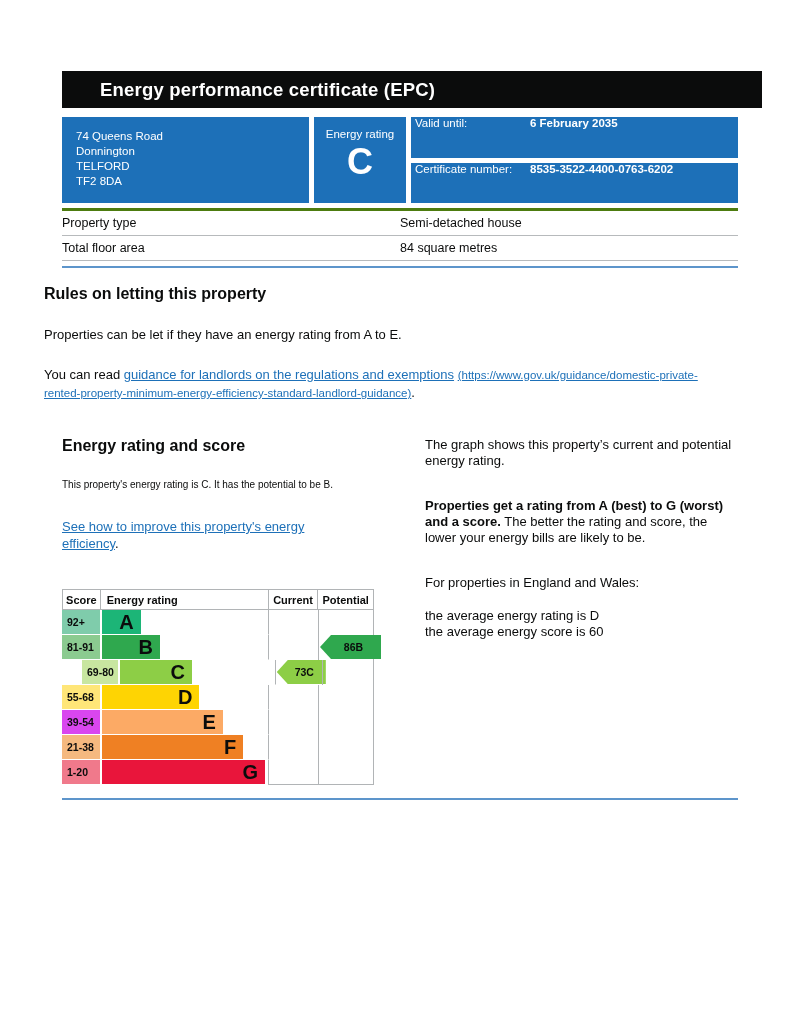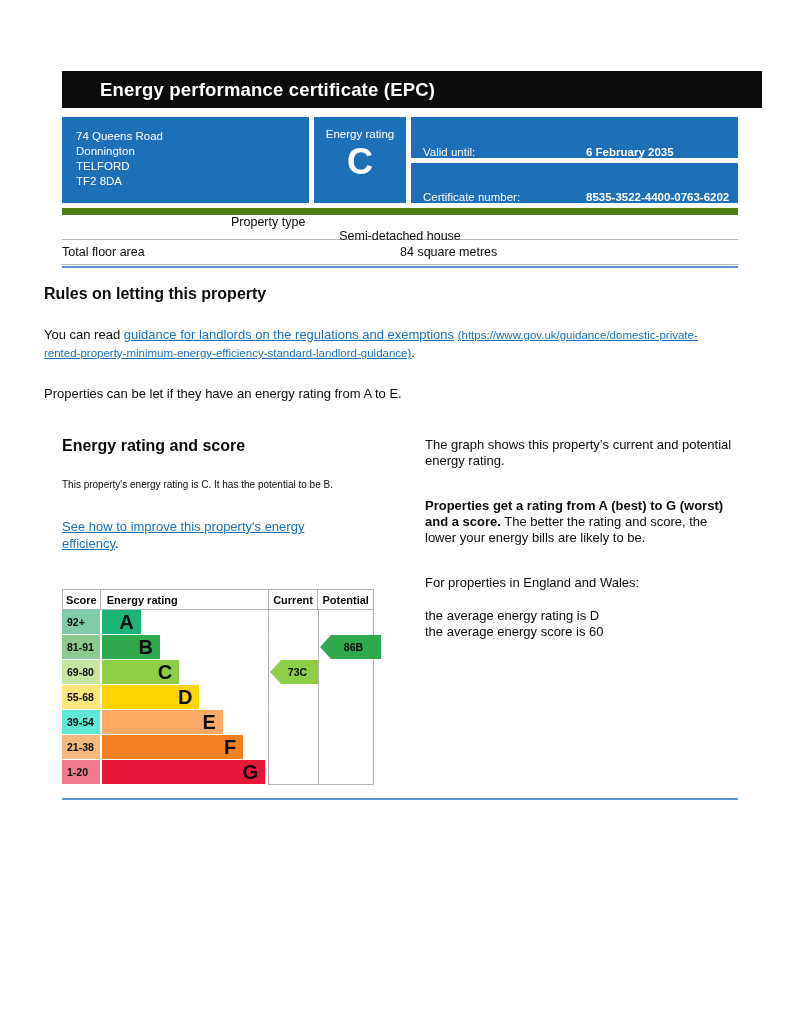--- a/index.html
+++ b/index.html
@@ -11,28 +11,28 @@
   .masthead h1{margin:0;padding:0 0 0 14px;color:#ffffff;font-size:18.5px;font-weight:bold;letter-spacing:.2px;}
 
   
   .summary{position:absolute;left:62px;top:117px;width:676px;height:86px;display:flex;gap:5px;}
   .bluebox{background:#1d70b8;color:#ffffff;}
   .addr{width:247px;box-sizing:border-box;padding:12px 8px 0 14px;font-size:11.5px;line-height:15px;}
   .ratingbox{width:92px;box-sizing:border-box;display:flex;flex-direction:column;align-items:center;padding-top:11px;}
   .ratingbox .lab{font-size:11.5px;}
   .ratingbox .big{font-size:36px;font-weight:bold;line-height:40px;margin-top:2px;}
   .rightstack{flex:1;display:flex;flex-direction:column;gap:5px;}
-  .kv{flex:1;display:flex;align-items:flex-end;box-sizing:border-box;padding-left:12px;font-size:11.5px;gap:48px;}
+  .kv{flex:1;display:flex;align-items:flex-start;box-sizing:border-box;padding-left:4px;font-size:11.5px;}
   .kv .k{width:115px;}
   .kv .v{font-weight:bold;}
 
   
   .details{position:absolute;left:62px;top:208px;width:676px;font-size:12.5px;}
   .drow{display:flex;height:24px;align-items:center;border-bottom:1px solid #b7babc;}
-  .drow:first-child{border-top:7px solid #4d7c0f;flex-direction:column;}
+  .drow:first-child{border-top:3px solid #4d7c0f;}
   .drow .dl{width:338px;}
   .divider{position:absolute;left:62px;width:676px;height:2px;background:#5d95cb;}
   .div1{top:266px;}
   .div2{top:798px;}
 
   
   .letting{position:absolute;left:44px;top:285px;width:676px;}
   .h2{font-size:16px;font-weight:bold;margin:0;}
   .letting p{font-size:13px;line-height:17px;margin:23px 0 0 0;}
   a.link{color:#1d70b8;text-decoration:underline;cursor:pointer;}
@@ -110,22 +110,22 @@
     <div class="drow">
       <div class="dl">Total floor area</div>
       <div class="dv">84 square metres</div>
     </div>
   </section>
 
   <div class="divider div1"></div>
 
   <section class="letting">
     <h2 class="h2">Rules on letting this property</h2>
+    <p>Properties can be let if they have an energy rating from A to E.</p>
     <p><span>You can read </span><a class="link">guidance for landlords on the regulations and exemptions</a> <a class="link small">(https://www.gov.uk/guidance/domestic-private-rented-property-minimum-energy-efficiency-standard-landlord-guidance)</a><span>.</span></p>
-    <p>Properties can be let if they have an energy rating from A to E.</p>
   </section>
 
   <section class="leftcol">
     <h2 class="h2">Energy rating and score</h2>
     <p>This property's energy rating is C. It has the potential to be B.</p>
     <span class="improve"><a class="link">See how to improve this property's energy efficiency</a><span>.</span></span>
 
     <div class="chart">
       <div class="chart-head">
         <div class="ch-score">Score</div>
@@ -153,21 +153,21 @@
             </div>
           <div class="cur-cell"></div>
           <div class="pot-cell">
             <div class="arrow potential" style="background: rgb(47, 168, 78);">
                 <span>86</span>
                 <span>B</span>
               </div>
           </div>
         </div>
         <div class="chart-row">
-          <div class="score-cell" style="background: rgb(200, 230, 160);">69-80</div>
+          <div class="score-cell" style="background: rgb(200, 230, 160); margin-left: 20px;">69-80</div>
           <div class="bar-cell">
               <div class="bar" style="background: rgb(141, 206, 70); width: 46%;">
                 <span class="letter">C</span>
               </div>
             </div>
           <div class="cur-cell">
             <div class="arrow current" style="background: rgb(141, 206, 70);">
                 <span>73</span>
                 <span>C</span>
               </div>
@@ -178,21 +178,21 @@
           <div class="score-cell" style="background: rgb(255, 230, 120);">55-68</div>
           <div class="bar-cell">
               <div class="bar" style="background: rgb(254, 212, 3); width: 58%;">
                 <span class="letter">D</span>
               </div>
             </div>
           <div class="cur-cell"></div>
           <div class="pot-cell"></div>
         </div>
         <div class="chart-row">
-          <div class="score-cell" style="background: #5eead4;">39-54</div>
+          <div class="score-cell" style="background: #d946ef;">39-54</div>
           <div class="bar-cell">
               <div class="bar" style="background: rgb(252, 170, 101); width: 72%;">
                 <span class="letter">E</span>
               </div>
             </div>
           <div class="cur-cell"></div>
           <div class="pot-cell"></div>
         </div>
         <div class="chart-row">
           <div class="score-cell" style="background: rgb(245, 185, 127);">21-38</div>

